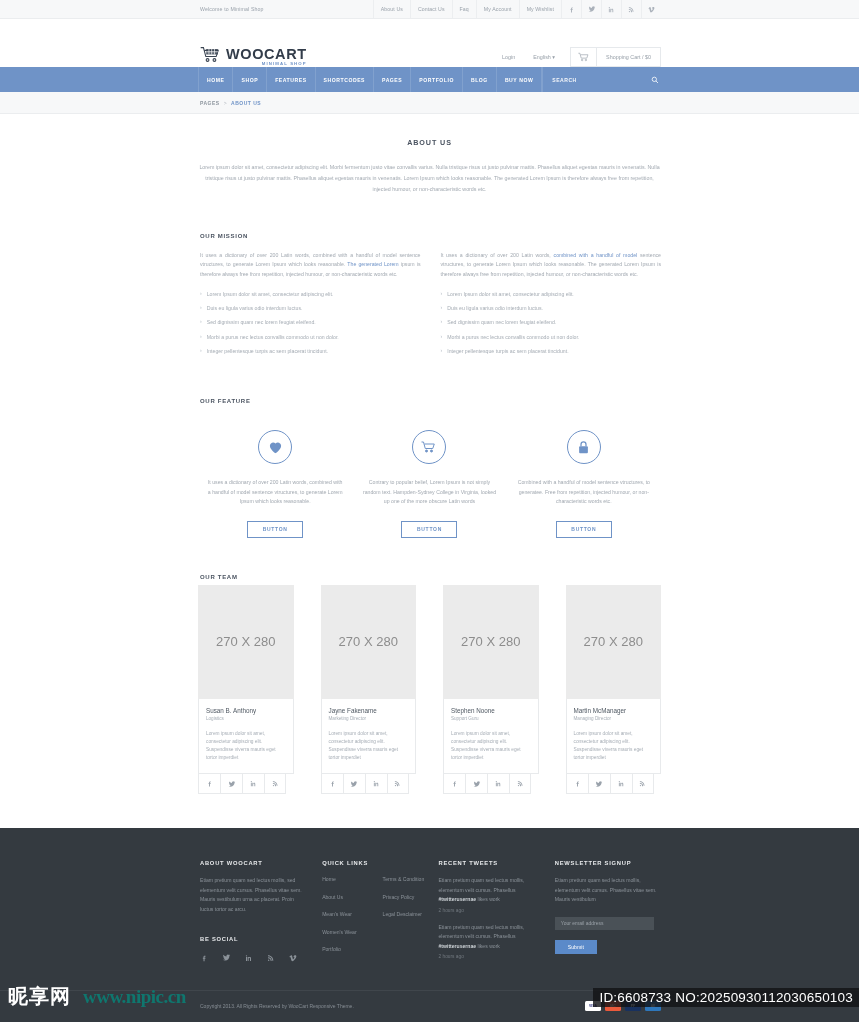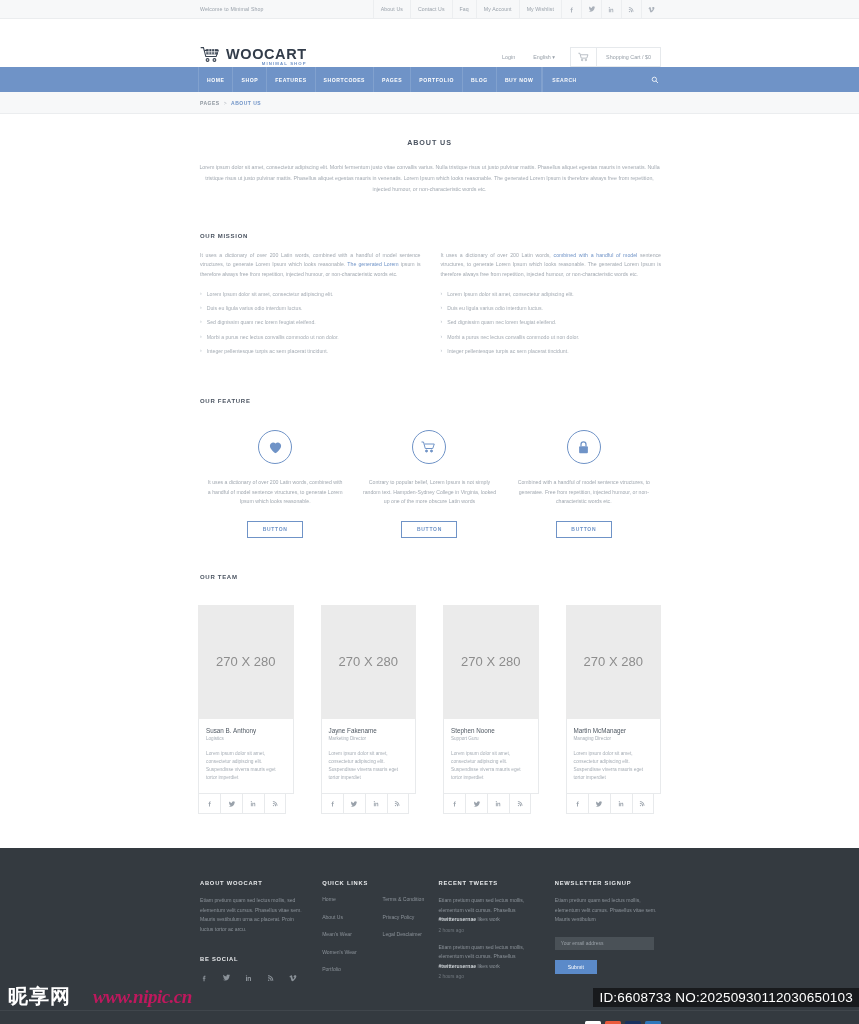--- a/index.html
+++ b/index.html
@@ -151,21 +151,21 @@
   .feat-btn {
     margin-top: 14px; width: 56px; height: 17px;
     border: 1px solid #6f93c7; background: #fff; color: #6f93c7;
     font-size: 5px; font-weight: bold; letter-spacing: .7px;
     font-family: "Liberation Sans", sans-serif; cursor: pointer;
     display: flex; align-items: center; justify-content: center;
   }
 
   
   .team { margin-top: 36px; padding-bottom: 34px; }
-  .team-row { display: flex; gap: 27px; margin-top: 25px; }
+  .team-row { display: flex; gap: 27px; margin-top: 5px; }
   .card { width: 107px; }
   .card-img {
     height: 114px; background: #ebebeb;
     display: flex; align-items: center; justify-content: center;
     font-size: 13px; color: #8d8d8d;
   }
   .card-body { border: 1px solid #e8eaec; border-top: none; padding: 8px 7px 11px; }
   .card-name { font-size: 6.3px; color: #4f5862; }
   .card-role { font-size: 4.6px; color: #a7aeb6; margin-top: 2.5px; }
   .card-desc { font-size: 4.8px; line-height: 8px; color: #a7aeb6; margin-top: 9px; }
@@ -224,28 +224,28 @@
     font-size: 3.4px; font-weight: bold; color: #fff;
   }
   .pay.visa { background: #fff; color: #1a1f71; }
   .pay.mc { background: #eb5a3c; }
   .pay.pp { background: #18315f; }
   .pay.ae { background: #2e77bb; }
 
   
   .wm-left {
     position: absolute; left: 8px; bottom: 14px;
-    display: flex; align-items: baseline; gap: 22px; pointer-events: none;
+    display: flex; align-items: baseline; gap: 12px; pointer-events: none;
   }
   .wm-cn {
     font-size: 20px; font-weight: bold; color: #ffffff;
     letter-spacing: 1px; font-family: "DejaVu Sans", sans-serif;
   }
   .wm-url {
-    font-size: 19px; font-weight: bold; font-style: italic; color: #be185d;
+    font-size: 19px; font-weight: bold; color: #0f766e;
     font-family: "Liberation Serif", serif; letter-spacing: -.5px;
   }
   .wm-right {
     position: absolute; right: 0px; bottom: 17px;
     background: rgba(18,20,22,.82); padding: 2px 6px;
     font-size: 13.5px; color: #ffffff; letter-spacing: .2px;
     font-family: "Liberation Sans", sans-serif; pointer-events: none;
   }
 </style>
 </head>

